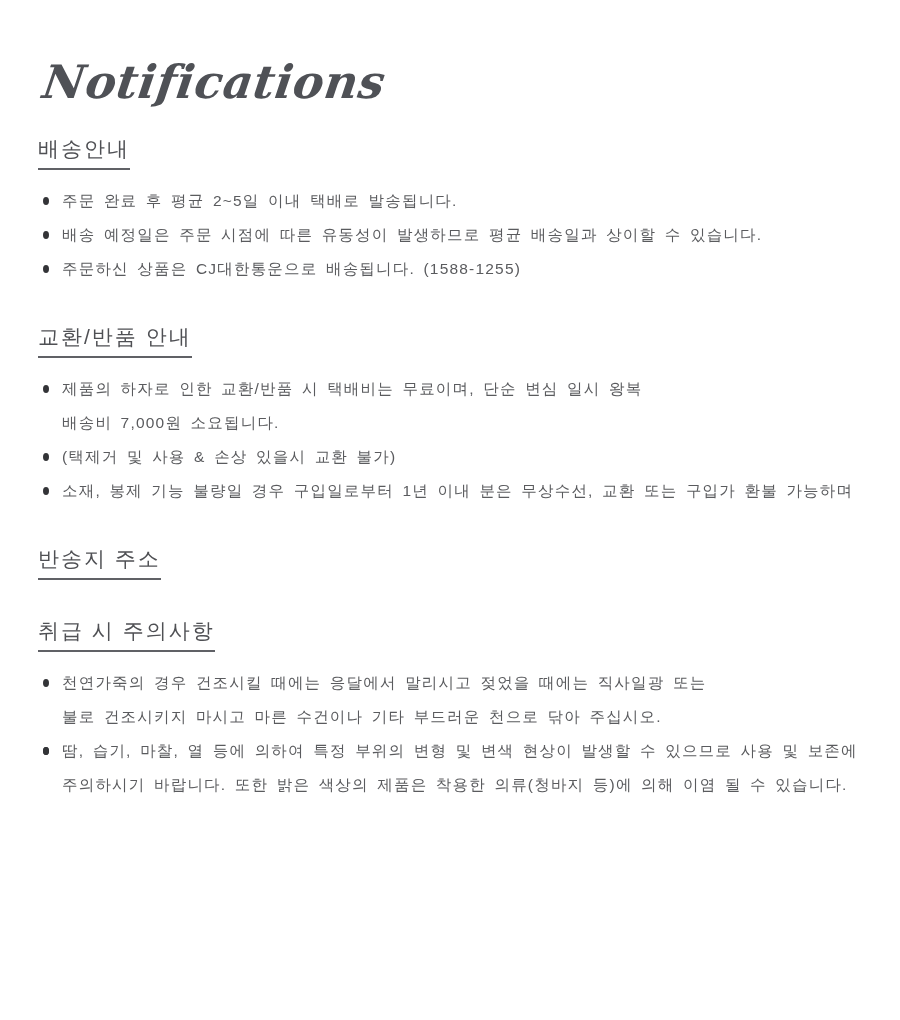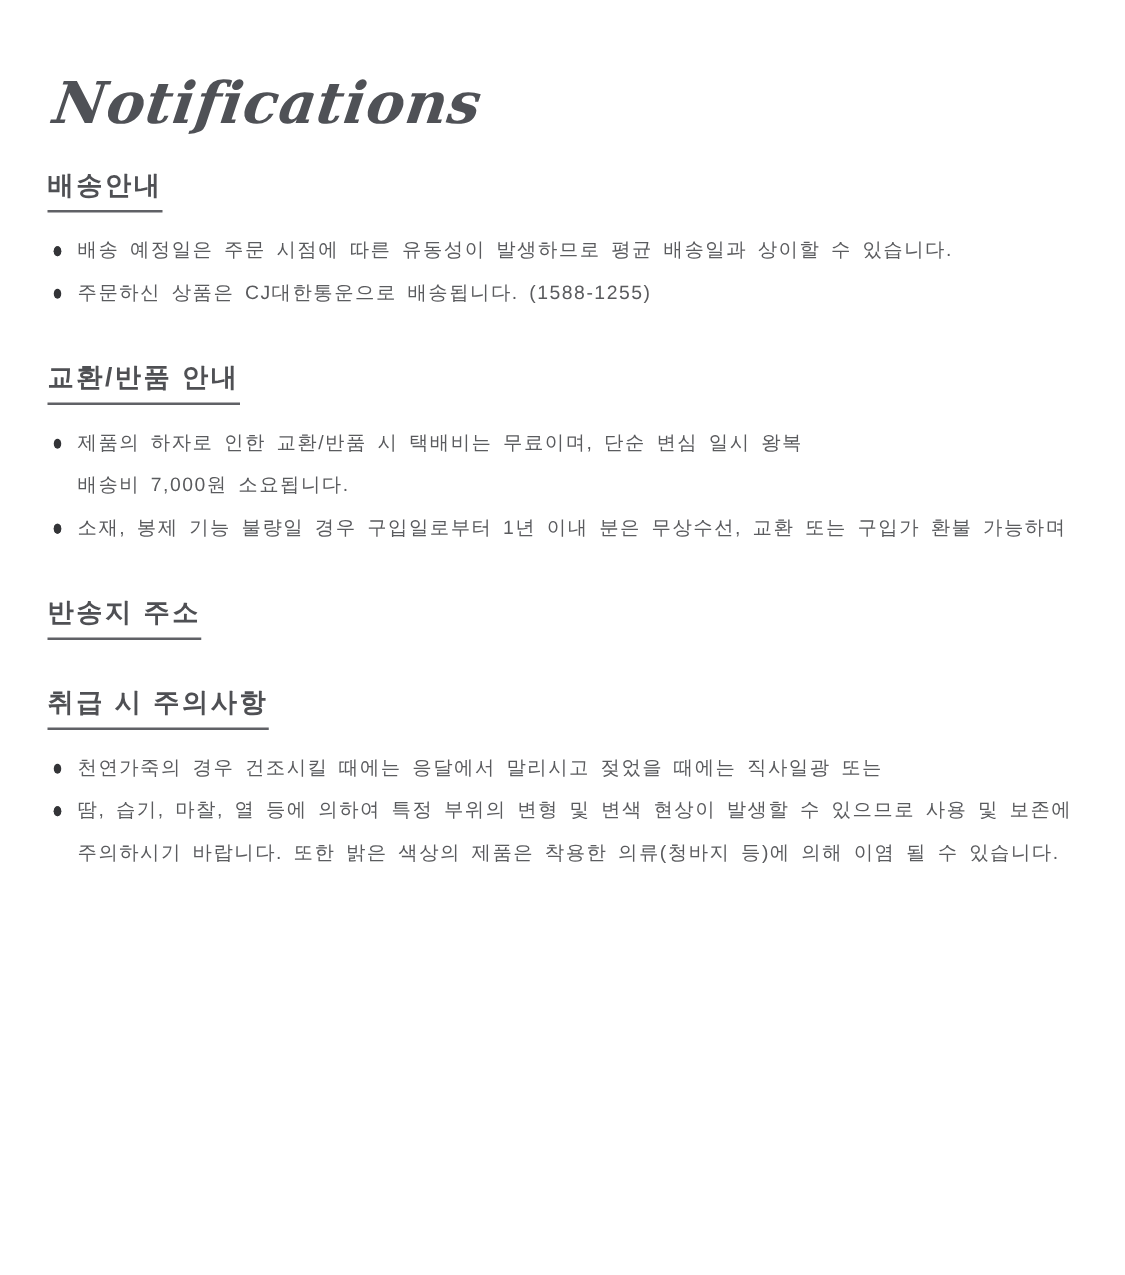--- a/index.html
+++ b/index.html
@@ -31,21 +31,21 @@
     letter-spacing: 0.5px;
     transform: skewX(-8deg);
     transform-origin: 0 100%;
   }
   .section { margin: 0; }
   .section + .section { margin-top: 38px; }
   .heading {
     display: inline-block;
     margin: 0;
     font-size: 21px;
-    font-weight: 700;
+    font-weight: 400;
     line-height: 26px;
     letter-spacing: 2px;
     color: #4f5054;
     padding-bottom: 6px;
     border-bottom: 2px solid #606166;
     text-align: center;
   }
   .list { margin-top: 14px; }
   .line {
     position: relative;
@@ -72,20 +72,21 @@
 
 <div class="page">
 
   <h1 class="title">Notifications</h1>
 
   <section class="section">
     <h2 class="heading">배송안내</h2>
     <div class="list">
       <div class="line">
         <span class="dot"></span>
+        <span>주문 완료 후 평균 2~5일 이내 택배로 발송됩니다.</span>
       </div>
       <div class="line">
         <span class="dot"></span>
         <span>배송 예정일은 주문 시점에 따른 유동성이 발생하므로 평균 배송일과 상이할 수 있습니다.</span>
       </div>
       <div class="line">
         <span class="dot"></span>
         <span>주문하신 상품은 CJ대한통운으로 배송됩니다. (1588-1255)</span>
       </div>
     </div>
@@ -98,38 +99,44 @@
         <span class="dot"></span>
         <span>제품의 하자로 인한 교환/반품 시 택배비는 무료이며, 단순 변심 일시 왕복</span>
       </div>
       <div class="line">
         <span>배송비 7,000원 소요됩니다.</span>
       </div>
       <div class="line">
         <span class="dot"></span>
       </div>
       <div class="line">
+        <span>(택제거 및 사용 &amp; 손상 있을시 교환 불가)</span>
+      </div>
+      <div class="line">
         <span class="dot"></span>
         <span>소재, 봉제 기능 불량일 경우 구입일로부터 1년 이내 분은 무상수선, 교환 또는 구입가 환불 가능하며</span>
       </div>
     </div>
   </section>
 
   <section class="section">
     <h2 class="heading">반송지 주소</h2>
   </section>
 
   <section class="section">
     <h2 class="heading">취급 시 주의사항</h2>
     <div class="list">
       <div class="line">
         <span class="dot"></span>
         <span>천연가죽의 경우 건조시킬 때에는 응달에서 말리시고 젖었을 때에는 직사일광 또는</span>
       </div>
       <div class="line">
+        <span>불로 건조시키지 마시고 마른 수건이나 기타 부드러운 천으로 닦아 주십시오.</span>
+      </div>
+      <div class="line">
         <span class="dot"></span>
       </div>
       <div class="line">
         <span class="dot"></span>
         <span>땀, 습기, 마찰, 열 등에 의하여 특정 부위의 변형 및 변색 현상이 발생할 수 있으므로 사용 및 보존에</span>
       </div>
       <div class="line">
         <span>주의하시기 바랍니다. 또한 밝은 색상의 제품은 착용한 의류(청바지 등)에 의해 이염 될 수 있습니다.</span>
       </div>
     </div>

